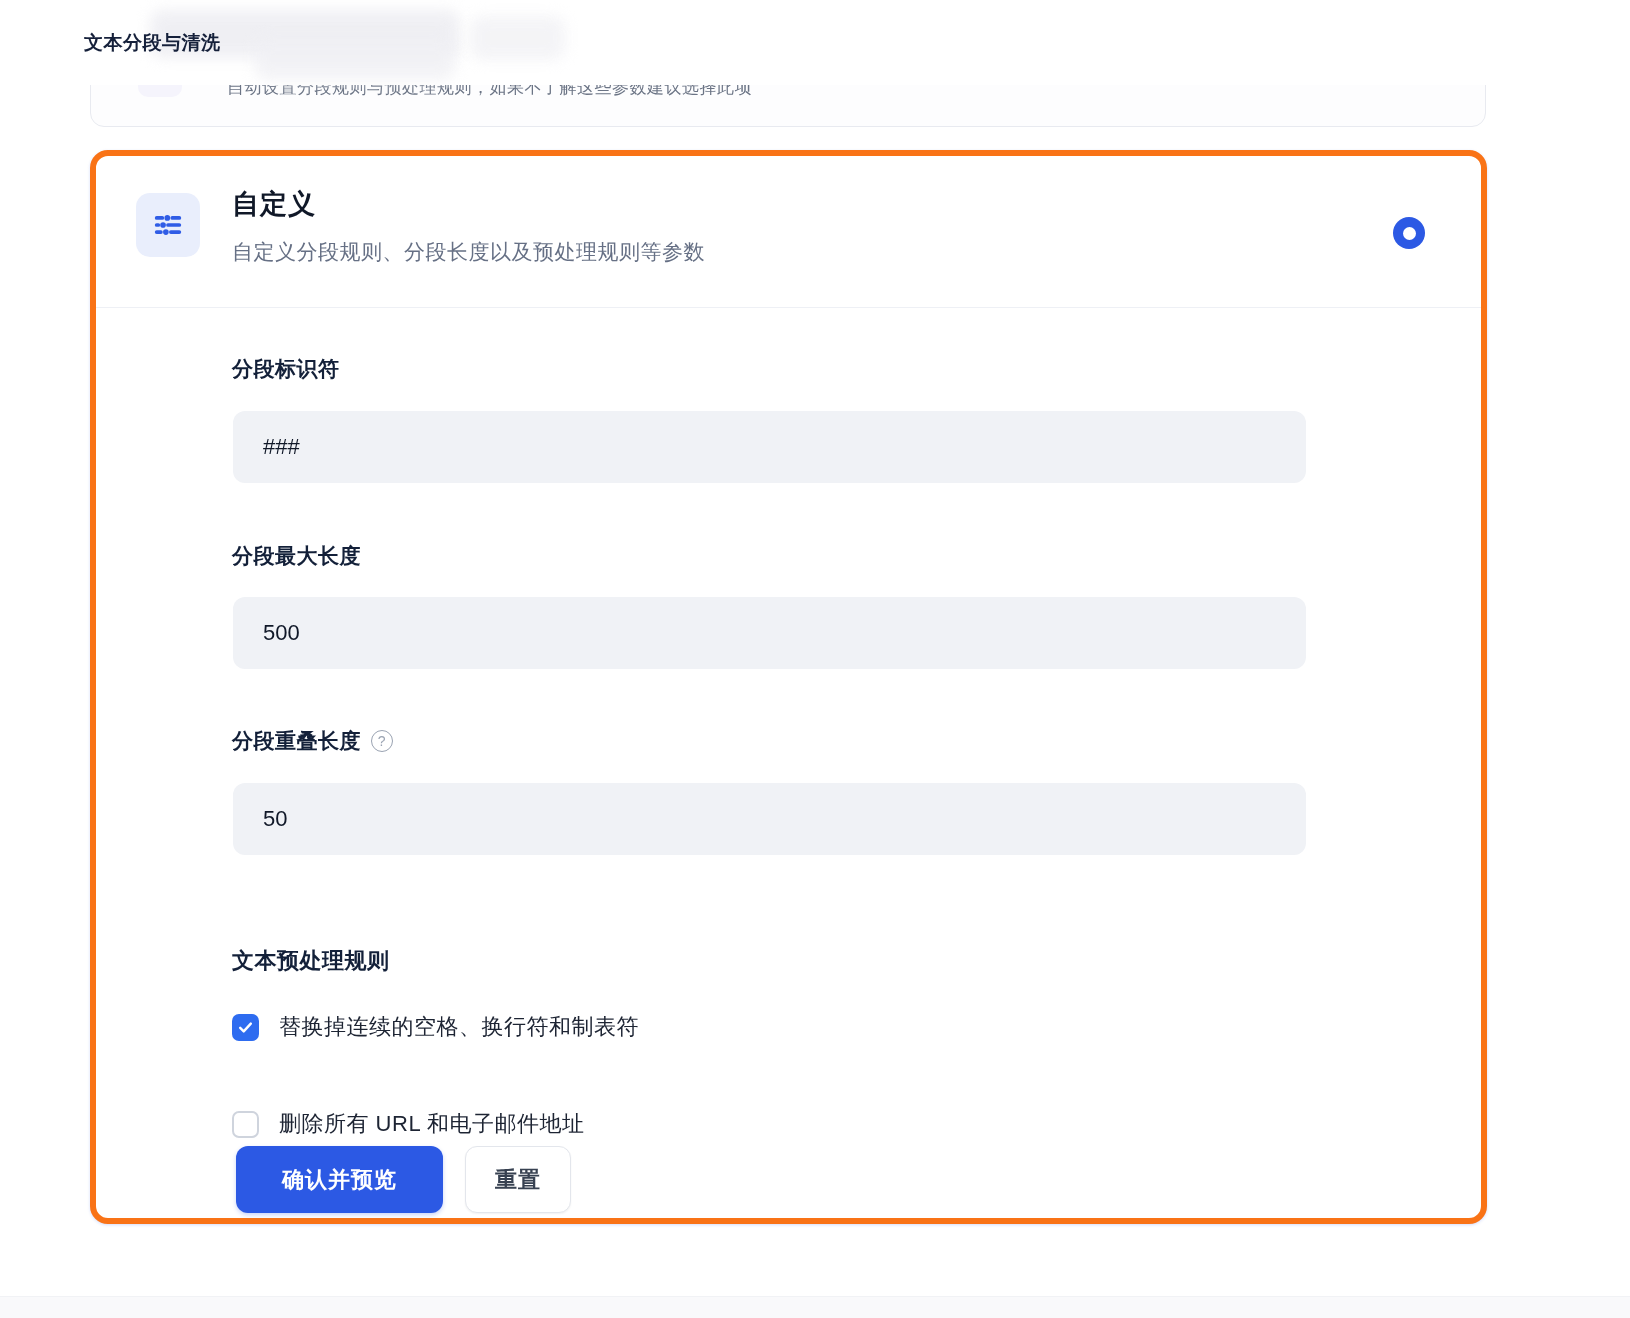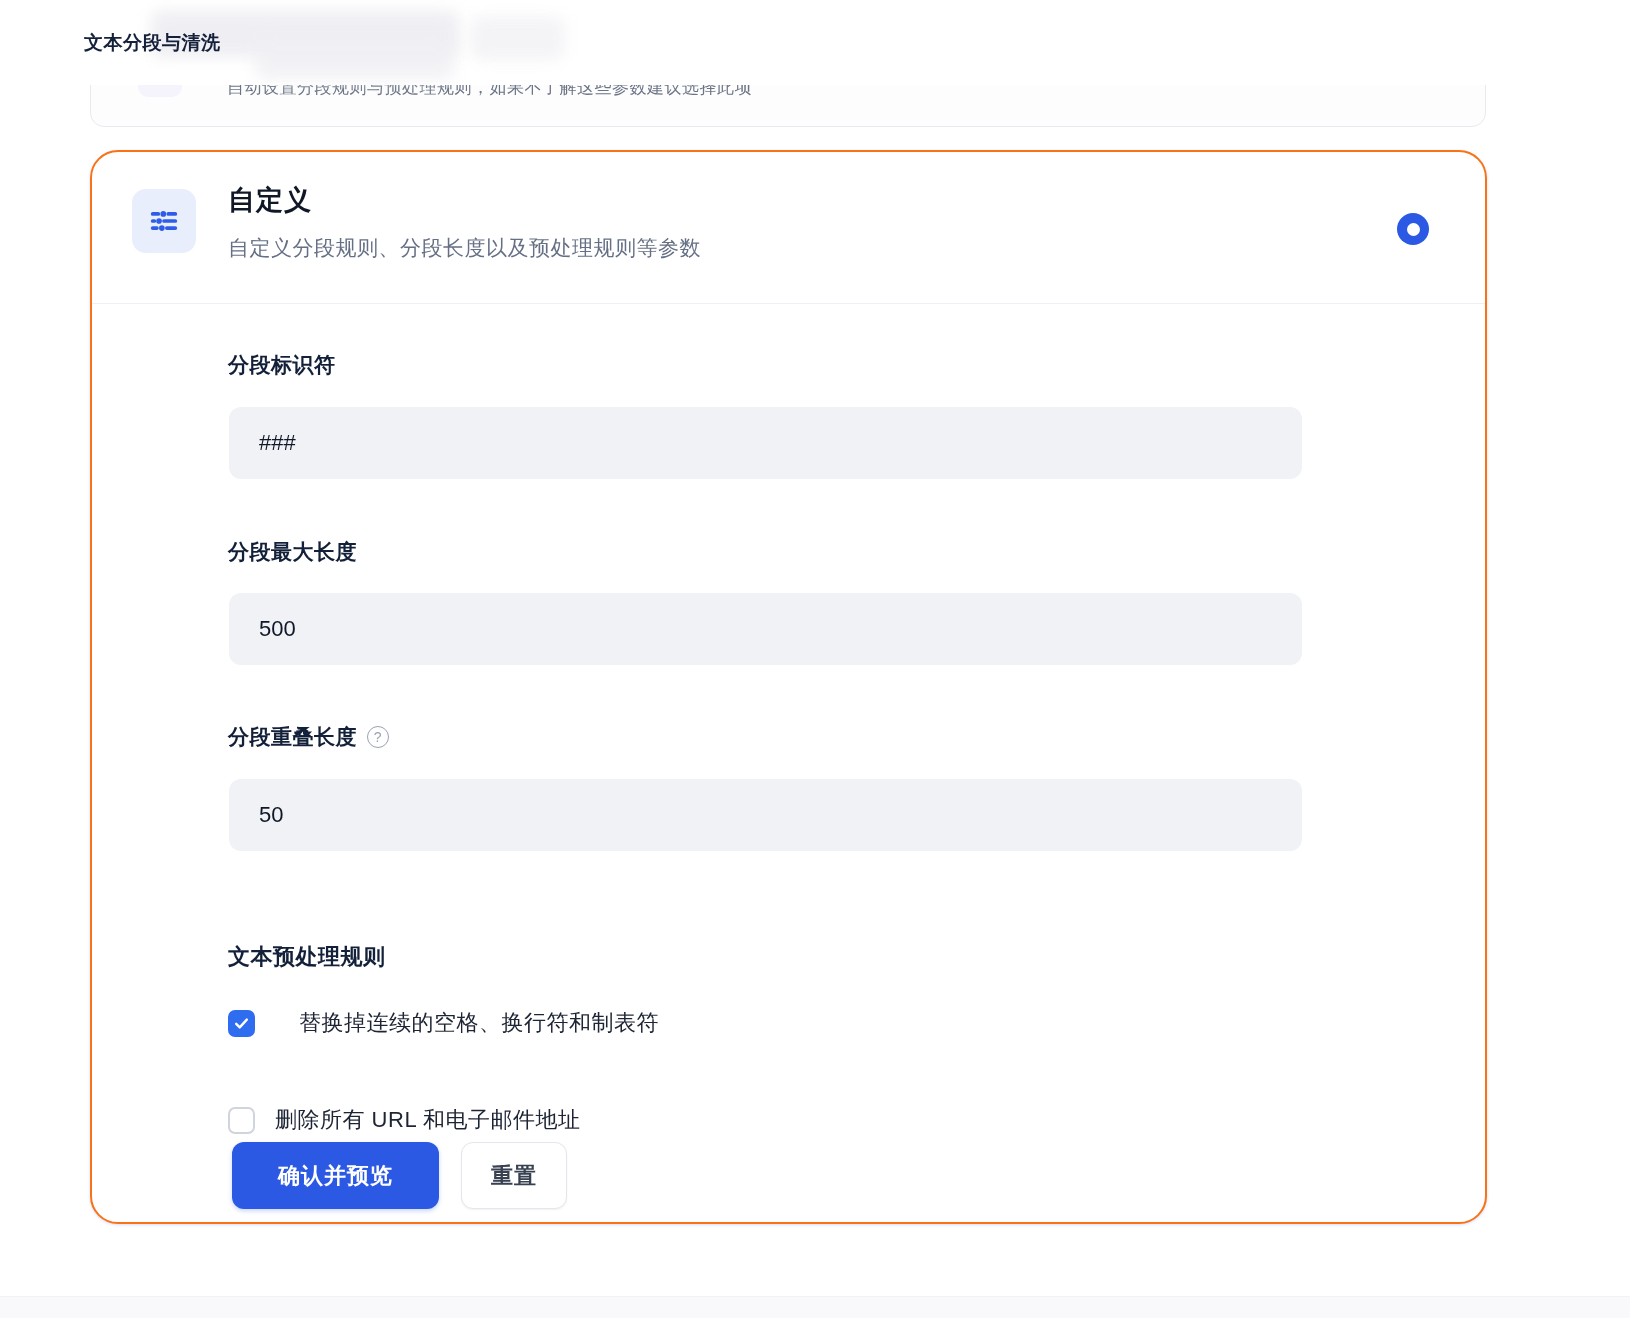--- a/index.html
+++ b/index.html
@@ -18,21 +18,21 @@
   
   .auto-card { position: absolute; left: 90px; top: 28px; width: 1396px; height: 99px;
     background: #fdfdfe; border: 1px solid #e8eaf0; border-radius: 14px; z-index: 1; }
   .auto-icon { position: absolute; left: 47px; top: 24px; width: 44px; height: 44px;
     border-radius: 10px; background: #f4f3fc; opacity: .9; }
   .auto-desc { position: absolute; left: 136px; top: 47px; font-size: 17px; color: #6b7485;
     white-space: nowrap; filter: blur(0.4px); letter-spacing: .5px; }
 
   
   .custom-card { position: absolute; left: 90px; top: 150px; width: 1397px; height: 1074px;
-    background: #ffffff; border: 2px solid #f97316; border-radius: 28px; z-index: 5;
+    background: #ffffff; border: 6px solid #f97316; border-radius: 18px; z-index: 5;
     box-shadow: 0 1px 3px rgba(84,119,240,.25); }
   .cc-icon { position: absolute; left: 40px; top: 37px; width: 64px; height: 64px;
     border-radius: 14px; background: #e9eefc; display: flex; align-items: center; justify-content: center; }
   .cc-title { position: absolute; left: 136px; top: 30px; font-size: 27px; font-weight: 700; color: #101828; letter-spacing: 1px; }
   .cc-desc { position: absolute; left: 136px; top: 82px; font-size: 21px; color: #667085; letter-spacing: .5px; }
   .cc-radio { position: absolute; right: 56px; top: 61px; width: 32px; height: 32px; border-radius: 50%;
     background: #2c59e4; display: flex; align-items: center; justify-content: center; }
   .cc-radio-inner { width: 13px; height: 13px; border-radius: 50%; background: #ffffff; }
   .cc-divider { position: absolute; left: 0; top: 151px; width: 100%; height: 1px; background: #eef0f5; }
 
@@ -48,21 +48,21 @@
   .text-input { position: absolute; left: 137px; width: 1073px; height: 72px; border: none; outline: none;
     border-radius: 12px; background: #f0f2f6; padding: 0 30px; font-size: 22px; color: #101828;
     font-family: "Liberation Sans", "DejaVu Sans", sans-serif; }
   .inp-1 { top: 255px; }
   .inp-2 { top: 441px; }
   .inp-3 { top: 627px; }
 
   .section-label { position: absolute; left: 136px; top: 790px; font-size: 22px; font-weight: 700;
     color: #132039; letter-spacing: .5px; }
   .check-row { position: absolute; left: 136px; display: flex; align-items: center; }
-  .row-1 { top: 856px; gap: 24px; }
+  .row-1 { top: 856px; }
   .row-2 { top: 909px; margin-top: 44px; }
   .checkbox { width: 27px; height: 27px; border-radius: 7px; margin-right: 20px; flex: 0 0 auto;
     display: flex; align-items: center; justify-content: center; }
   .checkbox.checked { background: #2e6cf0; }
   .checkbox.unchecked { background: #ffffff; border: 2px solid #cfd4dd; }
   .check-label { font-size: 22px; color: #1d2433; letter-spacing: .5px; }
 
   .btn { position: absolute; top: 990px; height: 67px; border-radius: 12px; border: none;
     display: flex; align-items: center; justify-content: center; font-size: 22px; font-weight: 700;
     cursor: pointer; font-family: "Liberation Sans", "DejaVu Sans", sans-serif; letter-spacing: 1px; }

